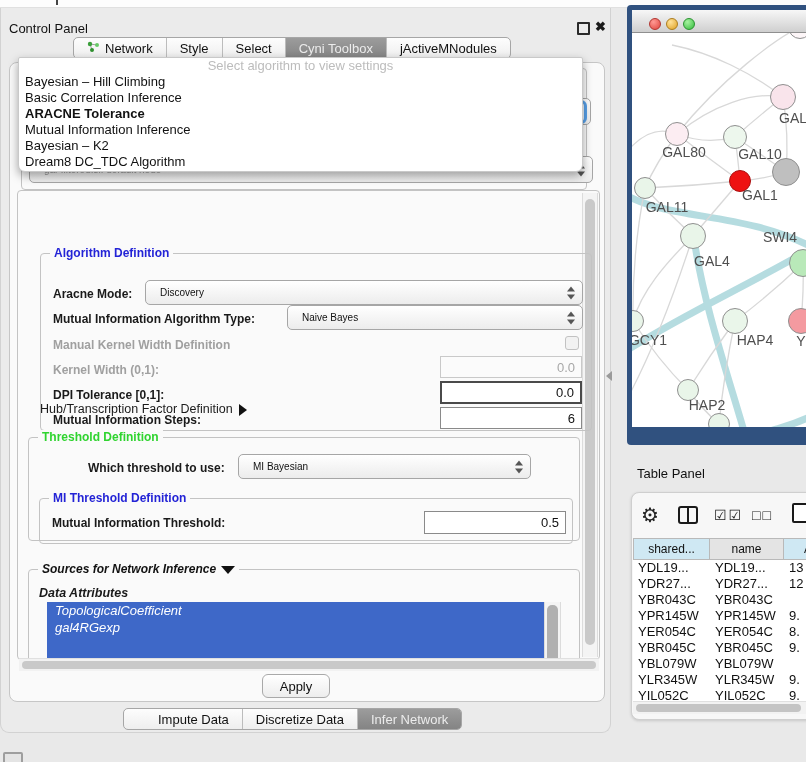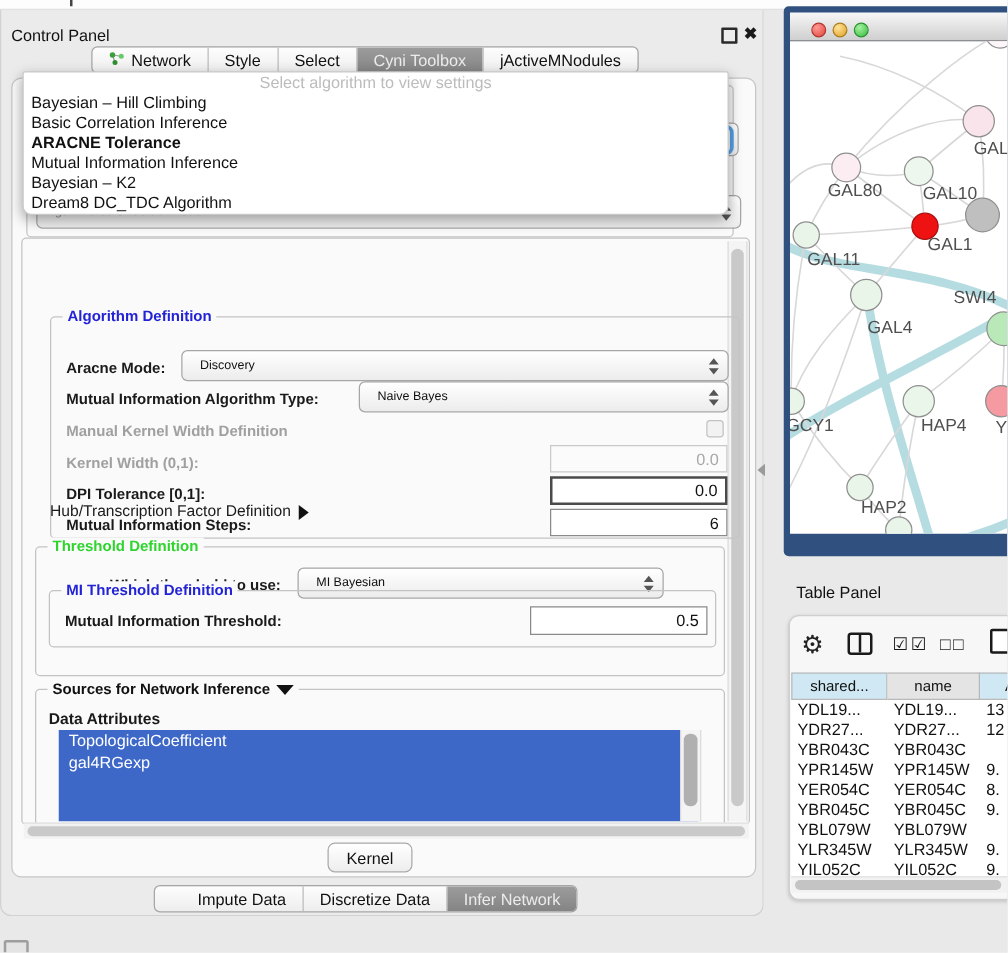--- a/index.html
+++ b/index.html
@@ -197,45 +197,45 @@
 
       <div class="abs group" style="left:10px;top:246px;width:552px;height:104px;">
         <span class="gtitle t-green">Threshold Definition</span>
 
         <div class="abs lbl" style="left:59px;top:23px;">Which threshold to use:</div>
         <div class="abs combo" style="left:209px;top:16px;width:293px;height:25px;">
           <span>MI Bayesian</span>
           <span class="stepper"></span>
         </div>
 
-        <div class="abs group" style="left:10px;top:34px;width:534px;height:46px;">
+        <div class="abs group" style="left:10px;top:60px;width:534px;height:46px;">
           <span class="gtitle t-blue">MI Threshold Definition</span>
           <div class="abs lbl" style="left:12px;top:17px;">Mutual Information Threshold:</div>
           <div class="abs field" style="left:384px;top:12px;width:142px;height:23px;">0.5</div>
         </div>
       </div>
 
-      <div class="abs group" style="left:10px;top:360px;width:552px;height:130px;">
+      <div class="abs group" style="left:10px;top:378px;width:552px;height:130px;font-style:italic;">
         <span class="gtitle"><span>Sources for Network Inference</span><span class="tri-down"></span></span>
         <div class="abs lbl" style="left:10px;top:16px;font-size:12.5px;">Data Attributes</div>
         <div class="abs attr-list" style="left:18px;top:32px;width:512px;height:73px;" id="attr-list">
             <div class="attr-item">TopologicalCoefficient</div>
             <div class="attr-item">gal4RGexp</div>
           </div>
         <div class="abs vtrack" style="left:515px;top:32px;width:15px;height:73px;">
           <div class="thumb abs" style="left:2px;top:3px;width:11px;height:58px;background:#b0b0b0;"></div>
         </div>
       </div>
     </div>
 
     <div class="abs htrack" style="left:18px;top:650px;width:580px;height:12px;">
       <div class="thumb abs" style="left:3px;top:2px;width:574px;height:8px;"></div>
     </div>
 
-    <div class="abs btn" style="left:261px;top:666px;width:68px;height:24px;">Kernel</div>
+    <div class="abs btn" style="left:261px;top:666px;width:68px;height:24px;">Apply</div>
 
     <div class="abs seg" style="left:122px;top:700px;height:22px;padding-left:21px;" id="bottom-tabs">
         <div class="s">
           <span>Impute Data</span>
         </div>
         <div class="s">
           <span>Discretize Data</span>
         </div>
         <div class="s sel">
           <span>Infer Network</span>

